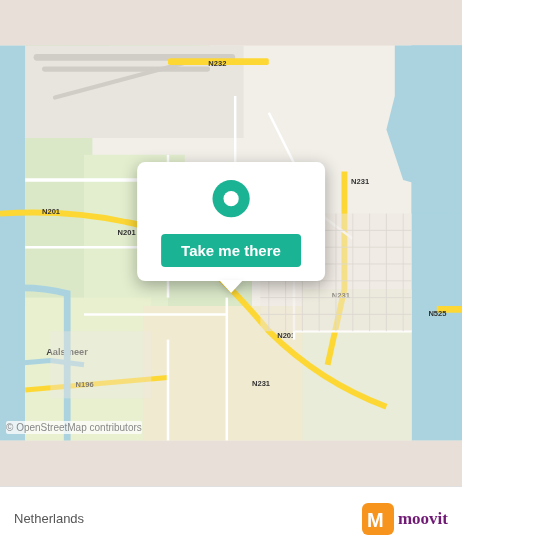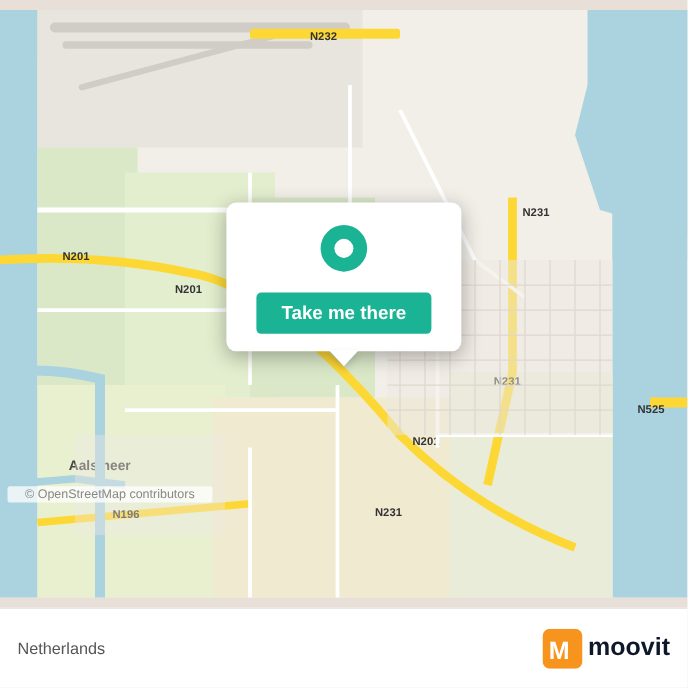--- a/index.html
+++ b/index.html
@@ -6,21 +6,21 @@
 
     body {
       width: 550px;
       height: 550px;
       overflow: hidden;
       font-family: Arial, sans-serif;
       background: #fff;
     }
 
     #app {
-      width: 550px;
+      width: 462px;
       height: 550px;
       display: flex;
       flex-direction: column;
     }
 
     #map-container {
       position: relative;
       flex: 1;
       overflow: hidden;
       background: #e8e0d8;
@@ -103,37 +103,38 @@
 
     #location-country {
       font-size: 13px;
       color: #555;
     }
 
     #osm-credit {
       font-size: 10px;
       color: #888;
       position: absolute;
-      bottom: 84px;
+      bottom: 52px;
       left: 6px;
       background: rgba(255,255,255,0.75);
-      padding: 1px 14px;
+      padding: 1px 0;
       border-radius: 2px;
     }
 
     #moovit-logo {
       display: flex;
       align-items: center;
       gap: 4px;
     }
 
     #moovit-logo-text {
-      font-size: 20px;
+      font-size: 17px;
       font-weight: bold;
-      color: #0f172a;
+      color: #701a75;
+      font-family: Liberation Serif, serif;
     }
 
     #moovit-icon {
       width: 32px;
       height: 32px;
     }
   </style>
 </head>
 <body>
 

